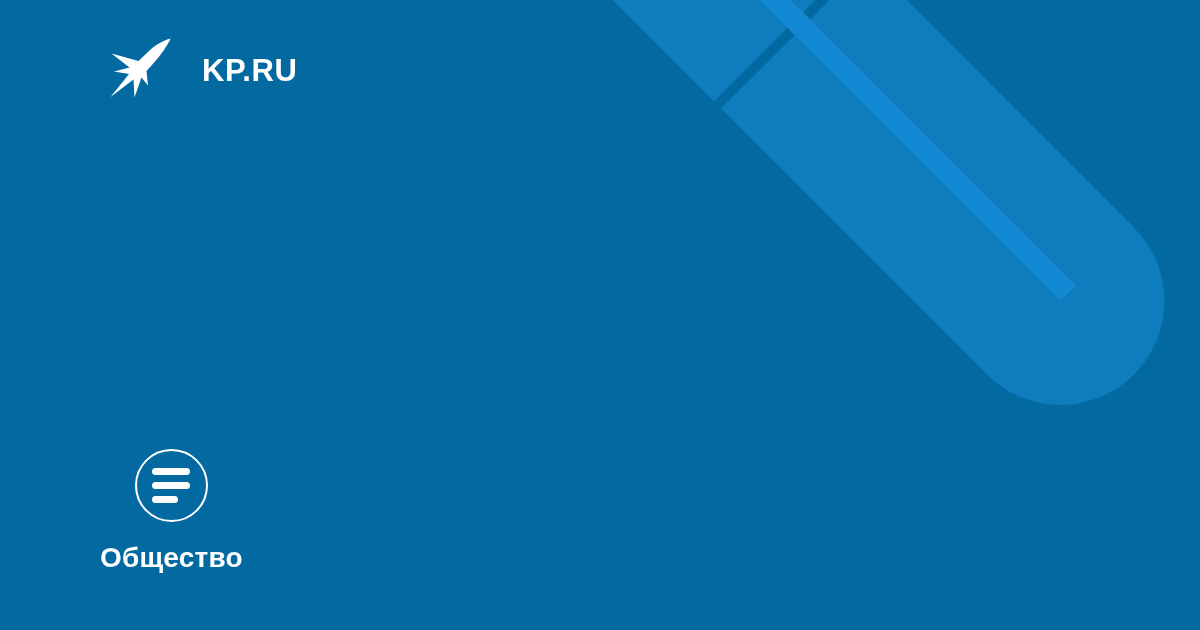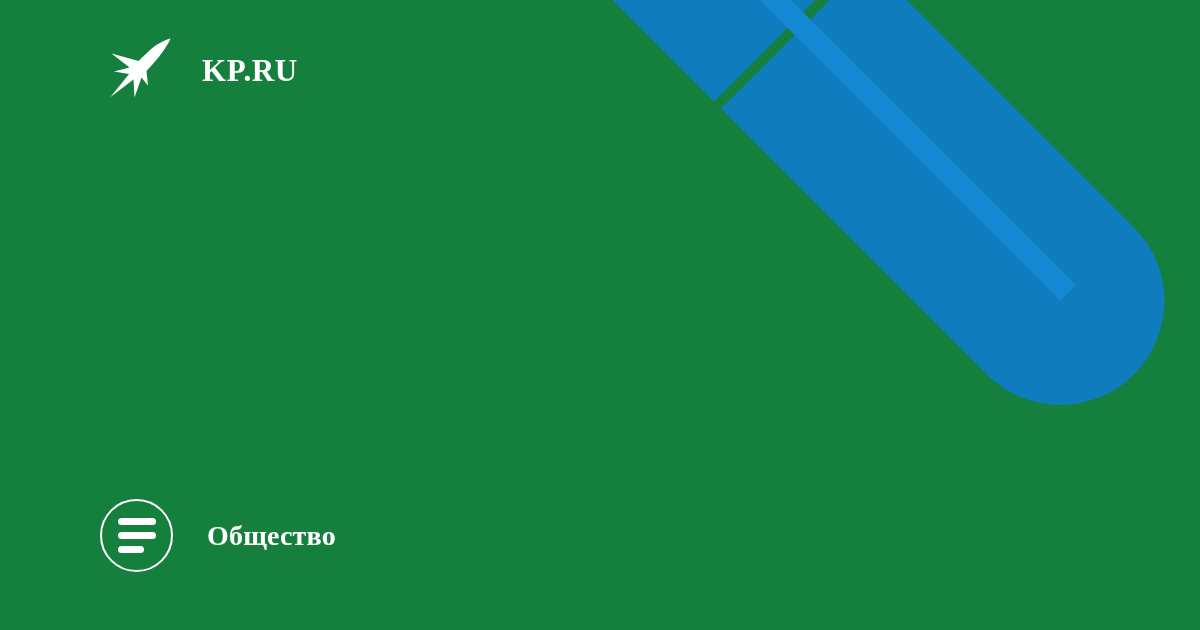--- a/index.html
+++ b/index.html
@@ -8,23 +8,22 @@
   html, body {
     width:1200px; height:630px;
     overflow:hidden;
     background:#0b85d1;
     font-family:"Liberation Sans", "DejaVu Sans", sans-serif;
   }
 
   .card {
     position:relative;
     width:1200px; height:630px;
-    background:#15803d;
+    background:#0369a1;
     overflow:hidden;
-    font-family:Liberation Serif, serif;
   }
 
   
   .watermark {
     position:absolute;
     inset:0;
     pointer-events:none;
     z-index:0;
   }
   .watermark svg { display:block; width:1200px; height:630px; }
@@ -62,22 +61,23 @@
     letter-spacing:0.1px;
     text-shadow:1px 2px 3px rgba(0,40,72,0.35);
   }
 
   
   .category {
     position:absolute;
     left:100px; bottom:58px;
     display:flex;
     align-items:center;
-    gap:34px;
+    gap:22px;
     z-index:3;
+    flex-direction:column;
   }
   .category-icon {
     width:73px; height:73px;
     border:2px solid #ffffff;
     border-radius:50%;
     display:flex;
     flex-direction:column;
     align-items:center;
     justify-content:center;
     gap:7px;

